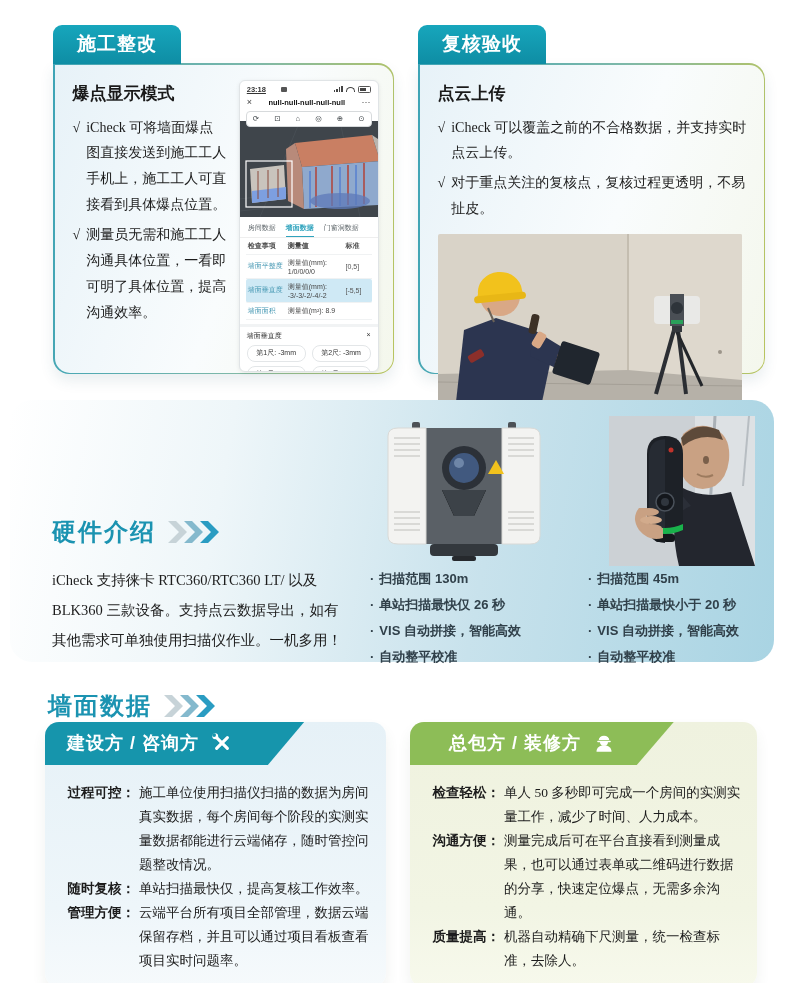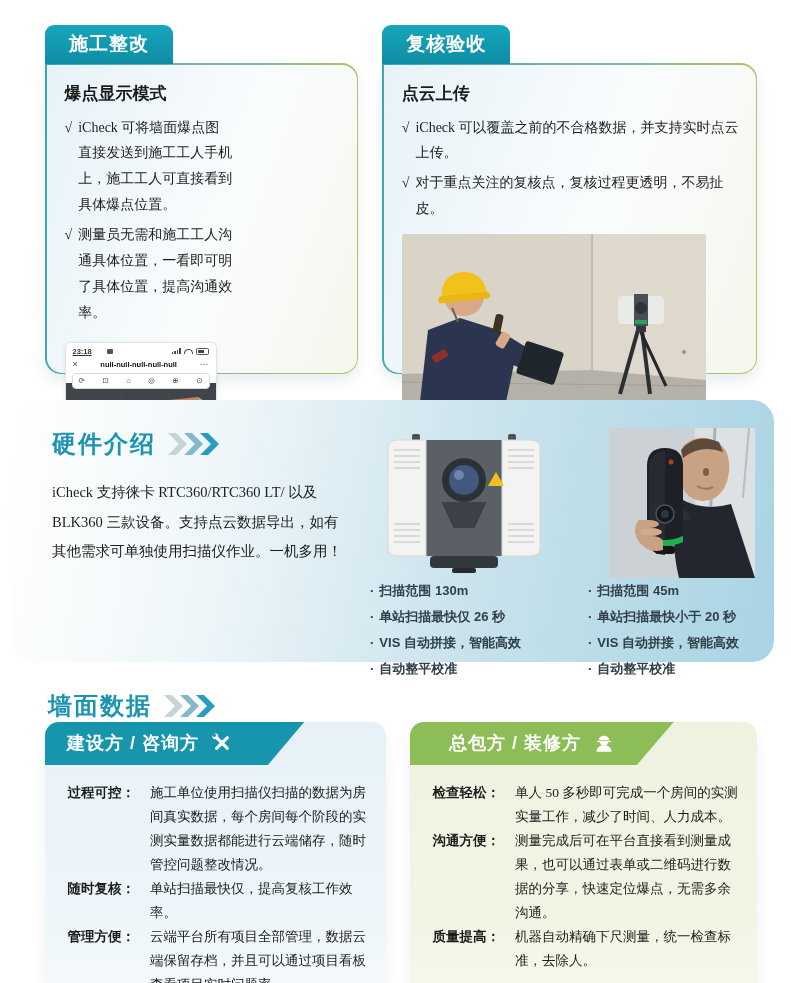--- a/index.html
+++ b/index.html
@@ -1,34 +1,34 @@
 <!DOCTYPE html>
 <html><head>
 <meta charset="utf-8">
 <style>
   html,body{margin:0;padding:0;background:#ffffff;}
   body{width:791px;height:983px;position:relative;font-family:"Liberation Sans",sans-serif;color:#222;overflow:hidden;}
   .serif{font-family:"Liberation Serif","DejaVu Serif",serif;}
 
   
-  .top-row{position:absolute;top:25px;left:45px;width:712px;display:flex;gap:24px;}
+  .top-row{position:absolute;top:25px;left:53px;width:712px;display:flex;gap:24px;}
   .fcard{width:341px;}
   .fcard.right{width:408px;}
   .fcard-tab{display:inline-block;background:linear-gradient(180deg,#17a6bc,#0e8da4);color:#fff;
     font-weight:bold;font-size:19px;letter-spacing:1px;padding:6px 24px 7px;border-radius:9px 9px 0 0;
     position:relative;z-index:2;}
   .fcard-frame{margin-top:-1px;border-radius:0 16px 16px 16px;padding:1.5px;
     background:linear-gradient(95deg,#3ea4b6 0%,#7db8a9 55%,#b9c45f 100%);
     box-shadow:0 7px 14px rgba(40,90,110,.10);}
   .fcard-body{border-radius:0 15px 15px 15px;height:308px;box-sizing:border-box;
     background:linear-gradient(110deg,#e7f2f8 0%,#f9fcfd 55%,#f4f7ec 100%);padding:15px 14px 12px 18px;}
   .fcard-heading{font-size:17px;font-weight:bold;color:#1a1a1a;margin:2px 0 10px;}
   .bullet{display:flex;gap:6px;font-size:14px;line-height:1.85;color:#1c1c1c;margin-bottom:4px;}
   .bullet .mark{flex:0 0 auto;font-weight:bold;}
-  .fcard1-cols{display:flex;gap:12px;flex-direction:column;}
+  .fcard1-cols{display:flex;gap:12px;}
   .fcard1-text{width:168px;}
 
   
   .phone{width:152px;background:#fff;border:1px solid #e0e4e6;border-radius:6px;box-shadow:0 1px 4px rgba(0,0,0,.08);
     font-size:7px;color:#333;overflow:hidden;height:292px;box-sizing:border-box;}
   .ph-status{display:flex;justify-content:space-between;align-items:center;padding:4px 7px 2px;}
   .ph-time{font-weight:bold;font-size:7.5px;display:flex;align-items:center;gap:15px;text-decoration:underline;}
   .ph-time .cam{width:6px;height:5px;background:#555;border-radius:1px;display:inline-block;}
   .ph-sticons{display:flex;align-items:center;gap:3px;}
   .sig{display:flex;align-items:flex-end;gap:.8px;}
@@ -57,21 +57,21 @@
   .ph-panel-head{display:flex;justify-content:space-between;color:#333;margin-bottom:4px;}
   .chips{display:grid;grid-template-columns:1fr 1fr;gap:4px 6px;}
   .chip{border:1px solid #e3e6e8;border-radius:8px;padding:2.5px 4px;text-align:center;color:#333;background:#fff;}
 
   
   .photo{margin-top:12px;border-radius:2px;overflow:hidden;display:block;}
 
   
   .band{position:absolute;top:400px;left:10px;width:764px;height:262px;border-radius:22px;
     background:linear-gradient(100deg,#ffffff 0%,#eef6f9 28%,#c8e2ec 62%,#a9d4e3 100%);}
-  .band-inner{display:flex;padding:28px 18px 0 42px;}
+  .band-inner{display:flex;padding:16px 18px 0 42px;align-items:flex-end;}
   .hw-left{width:300px;flex:0 0 auto;}
   .sec-title{display:flex;align-items:center;gap:12px;}
   .sec-title h2{margin:0;font-size:24px;color:#1b93b1;letter-spacing:2px;font-weight:bold;}
   .hw-desc{margin-top:18px;font-size:14.5px;line-height:2.05;color:#1d1d1d;width:292px;}
   .products{display:flex;gap:30px;margin-left:18px;}
   .product{width:188px;}
   .product .img{height:150px;display:flex;align-items:center;justify-content:center;}
   .feat{display:flex;gap:5px;font-size:13px;font-weight:bold;color:#30404a;line-height:2.0;}
   .feat .mark{flex:0 0 auto;}
 
@@ -80,21 +80,21 @@
   .vcards{position:absolute;top:722px;left:45px;width:712px;display:flex;gap:24px;}
   .vcard{width:341px;border-radius:14px;overflow:hidden;min-height:243px;box-shadow:0 8px 14px rgba(60,90,60,.08);}
   .vcard.blue{background:linear-gradient(180deg,#e6f1f7 0%,#eef6fa 70%,#f6fafc 100%);}
   .vcard.green-bg{background:linear-gradient(180deg,#eff2df 0%,#f2f5e4 70%,#f7f9ec 100%);}
   .vcard.right{width:347px;}
   .vbanner{width:76%;clip-path:polygon(0 0,100% 0,86% 100%,0 100%);color:#fff;font-size:18px;font-weight:bold;
     letter-spacing:1px;padding:9px 30px 10px 22px;display:flex;align-items:center;gap:12px;box-sizing:border-box;}
   .vbanner.teal{background:#1695ac;}
   .vbanner.green{background:#8dbd57;padding-left:39px;}
   .vbody{padding:16px 16px 14px 12px;}
-  .vitem{display:grid;grid-template-columns:78px 1fr;column-gap:15px;font-size:13.5px;line-height:1.78;color:#1c1c1c;}
+  .vitem{display:grid;grid-template-columns:78px 1fr;column-gap:4px;font-size:13.5px;line-height:1.78;color:#1c1c1c;}
   .vterm{font-weight:bold;justify-self:end;white-space:nowrap;}
 </style>
 </head>
 <body>
 
 <div class="top-row">
 
   <div class="fcard">
     <div class="fcard-tab">施工整改</div>
     <div class="fcard-frame">

